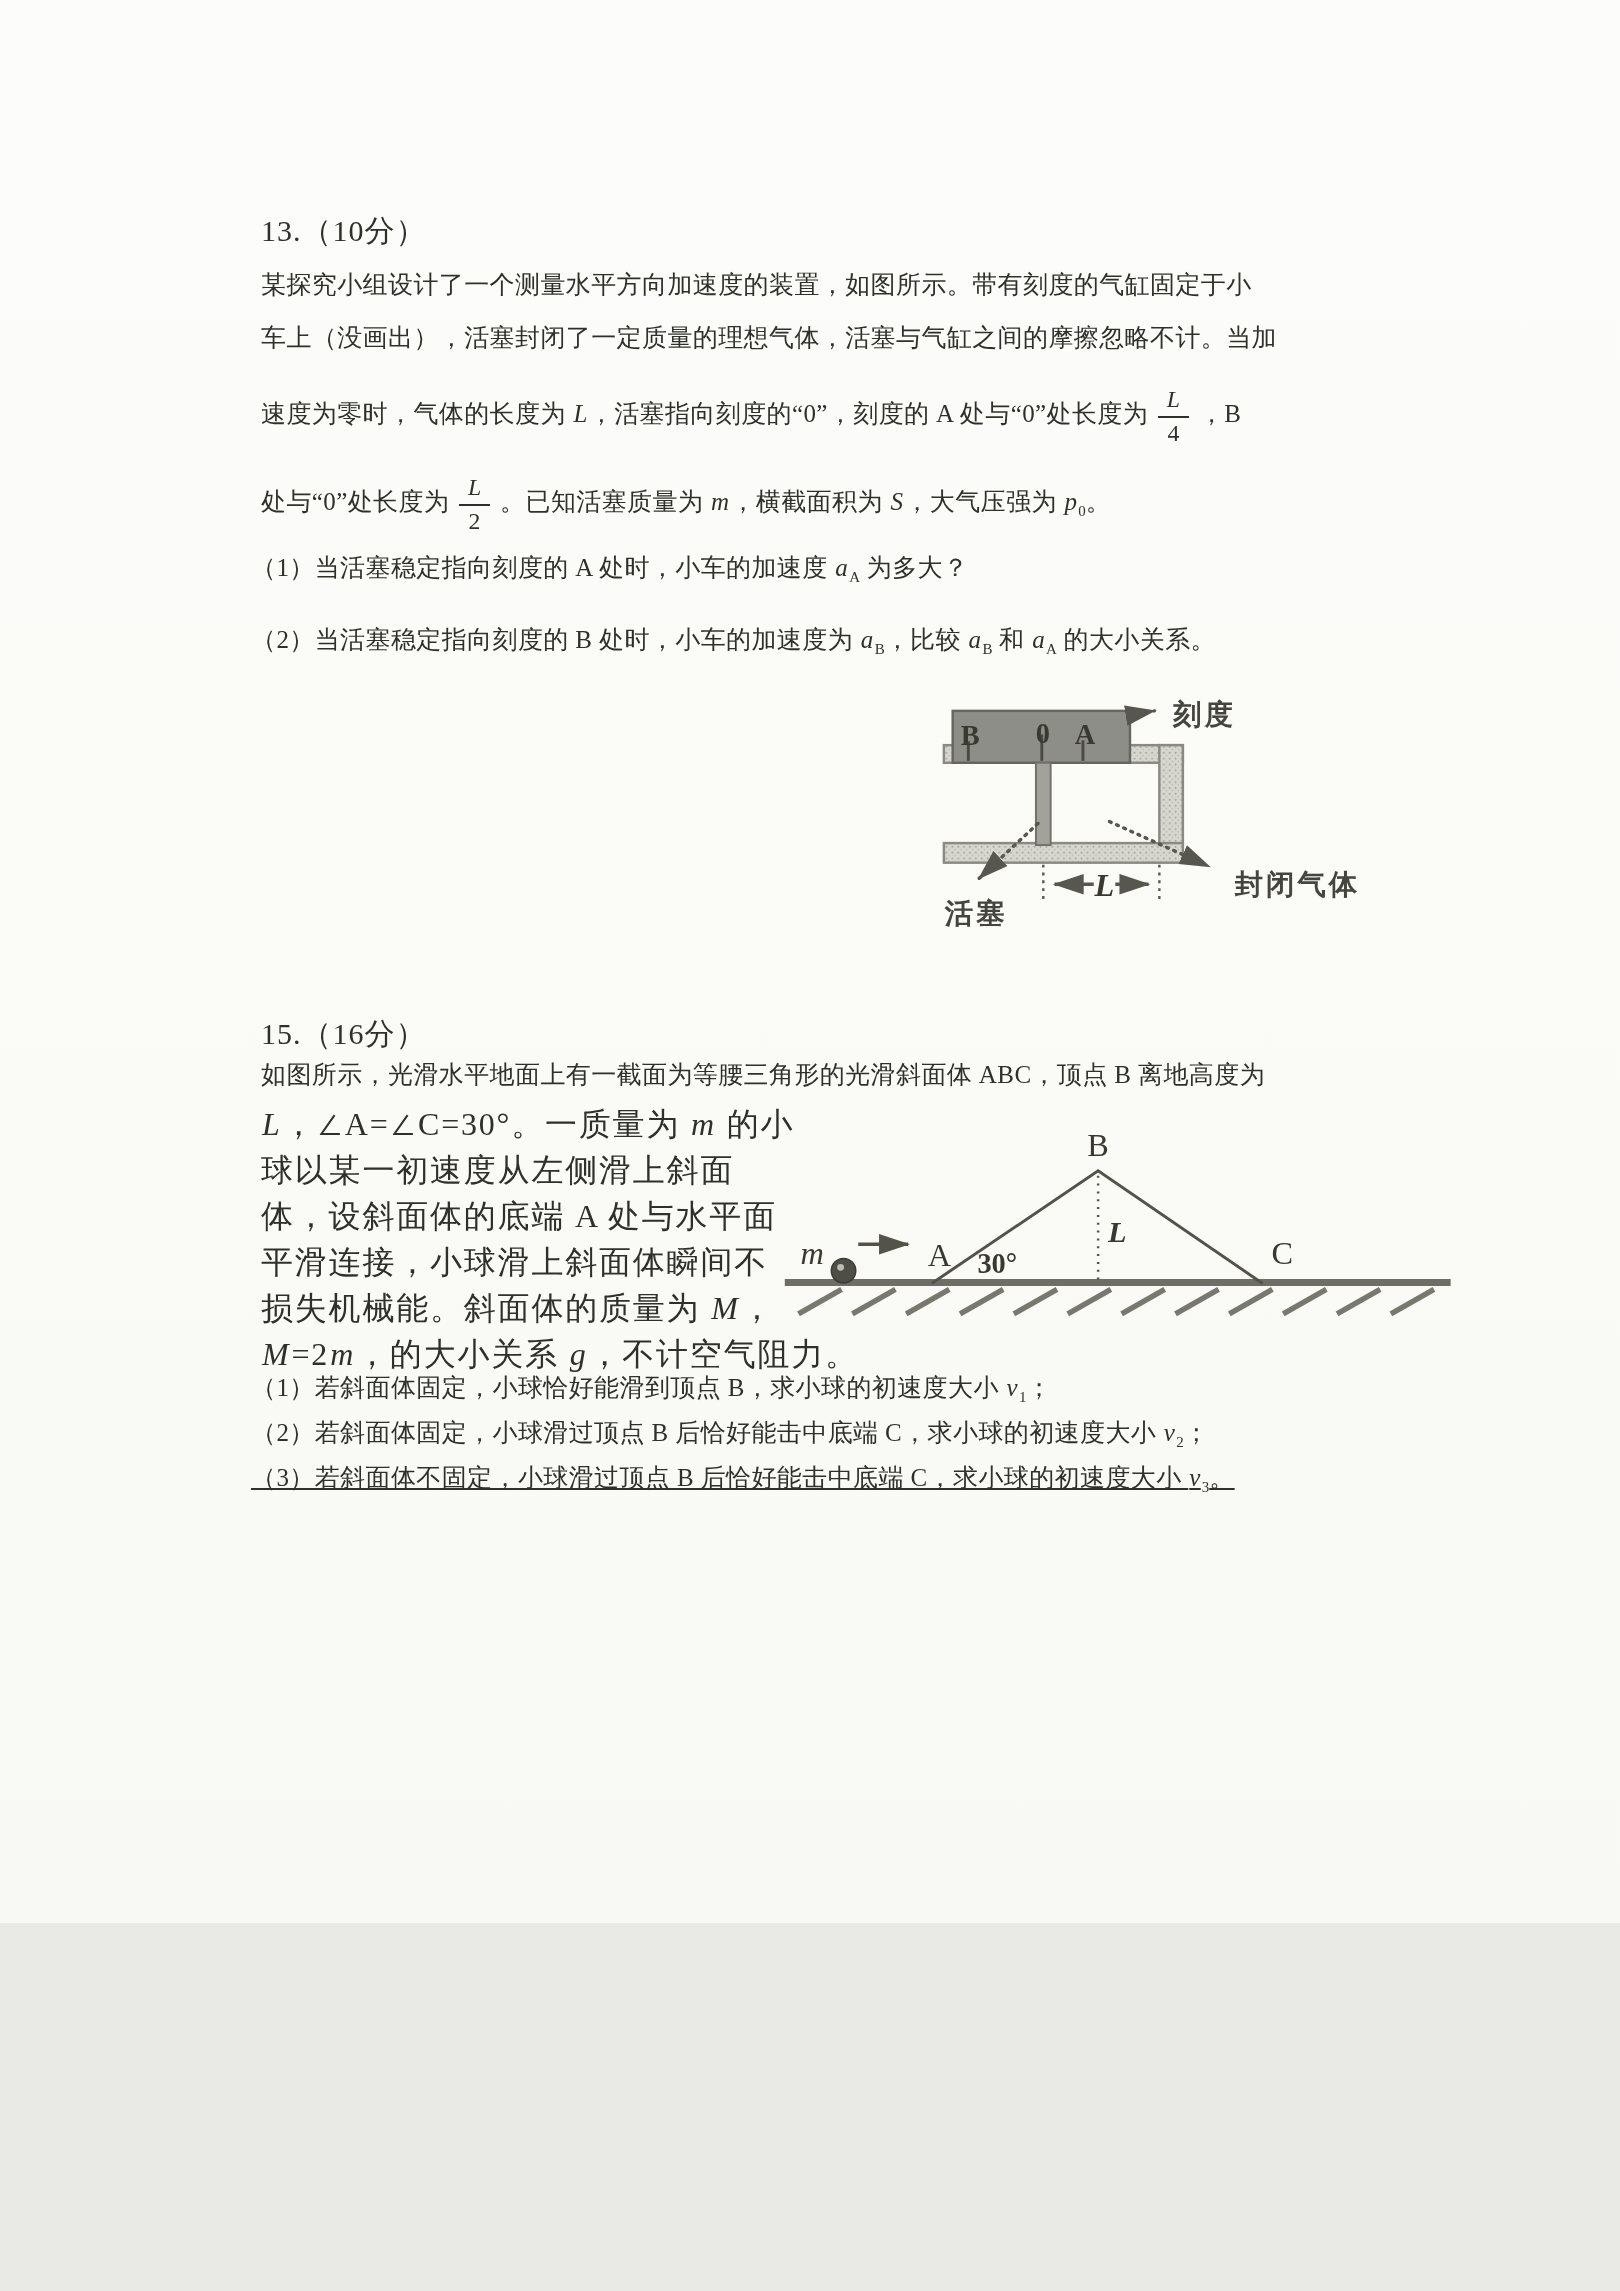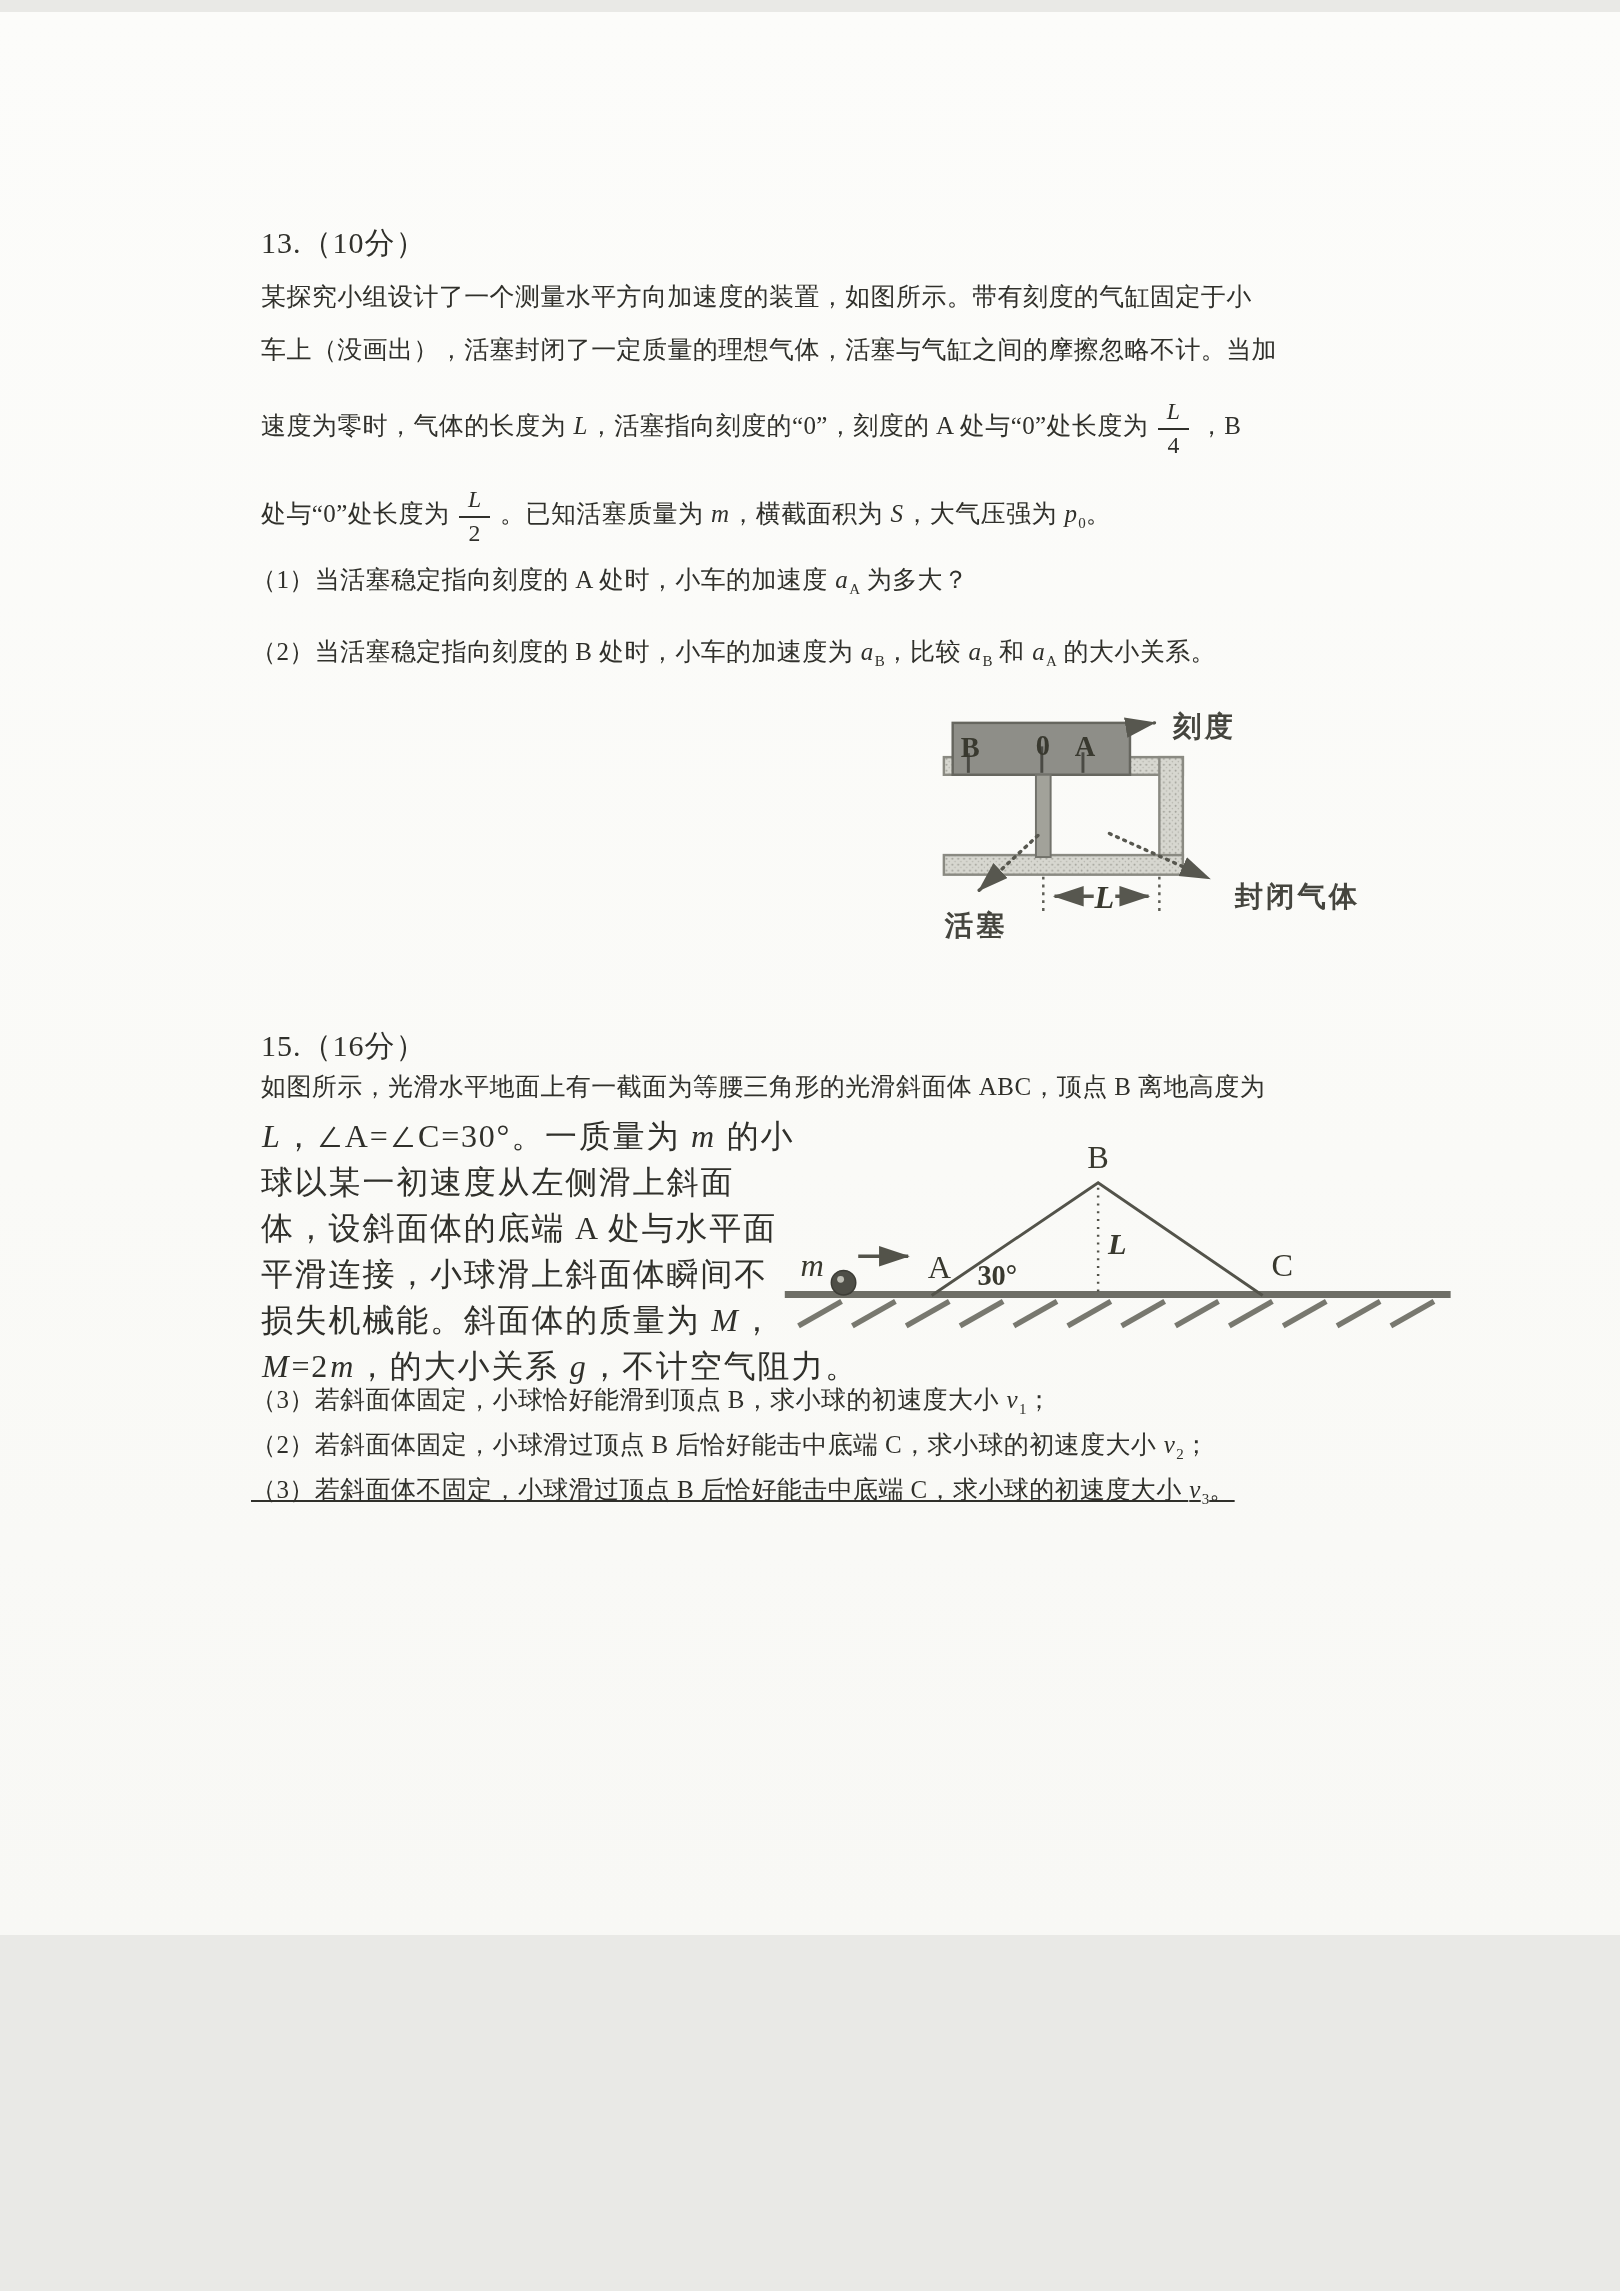--- a/index.html
+++ b/index.html
@@ -1,19 +1,19 @@
 <!DOCTYPE html>
 <html><head>
 <meta charset="utf-8">
 <style>
   html,body{margin:0;padding:0;background:#e9e9e6;}
   .page{
     position:relative;
     width:1620px;height:1923px;
-    margin:12px auto;
+    margin:0 auto;
     background:linear-gradient(180deg,#fcfcfa 0%,#fafaf7 60%,#f8f8f5 100%);
     overflow:hidden;
     font-family:"Liberation Serif", serif;
     color:#30302b;
   }
   .line{
     position:absolute;
     white-space:nowrap;
     font-size:25px;
     letter-spacing:0.4px;
@@ -94,21 +94,21 @@
     <div class="line heading" style="left:261px;top:1015px;">15.（16分）</div>
 
     <div class="line" style="left:261px;top:1059px;"><span>如图所示，光滑水平地面上有一截面为等腰三角形的光滑斜面体 ABC，顶点 B 离地高度为</span></div>
     <div class="line colline" style="left:261px;top:1104px;"><span class="it">L</span><span>，∠A=∠C=30°。一质量为 </span><span class="it">m</span><span> 的小</span></div>
     <div class="line colline" style="left:261px;top:1150px;"><span>球以某一初速度从左侧滑上斜面</span></div>
     <div class="line colline" style="left:261px;top:1196px;"><span>体，设斜面体的底端 A 处与水平面</span></div>
     <div class="line colline" style="left:261px;top:1242px;"><span>平滑连接，小球滑上斜面体瞬间不</span></div>
     <div class="line colline" style="left:261px;top:1288px;"><span>损失机械能。斜面体的质量为 </span><span class="it">M</span><span>，</span></div>
     <div class="line colline" style="left:261px;top:1334px;"><span class="it">M</span><span>=2</span><span class="it">m</span><span>，的大小关系 </span><span class="it">g</span><span>，不计空气阻力。</span></div>
 
-    <div class="line" style="left:251px;top:1372px;"><span>（3）若斜面体固定，小球恰好能滑到顶点 B，求小球的初速度大小 </span><span class="it">v</span><sub>1</sub><span>；</span></div>
+    <div class="line" style="left:251px;top:1372px;"><span>（1）若斜面体固定，小球恰好能滑到顶点 B，求小球的初速度大小 </span><span class="it">v</span><sub>1</sub><span>；</span></div>
     <div class="line" style="left:251px;top:1417px;"><span>（2）若斜面体固定，小球滑过顶点 B 后恰好能击中底端 C，求小球的初速度大小 </span><span class="it">v</span><sub>2</sub><span>；</span></div>
     <div class="line" style="left:251px;top:1462px;text-decoration:underline;"><span>（3）若斜面体不固定，小球滑过顶点 B 后恰好能击中底端 C，求小球的初速度大小 </span><span class="it">v</span><sub>3</sub><span>。</span></div>
 
     <svg style="position:absolute;left:765px;top:1117px;" width="725" height="235" viewBox="0 0 740 240">
       <defs>
         <marker id="ah15" markerWidth="11" markerHeight="8" refX="8.5" refY="3" orient="auto" markerUnits="strokeWidth">
           <path d="M0,0 L9,3 L0,6 Z" fill="#53534a"></path>
         </marker>
       </defs>
 

